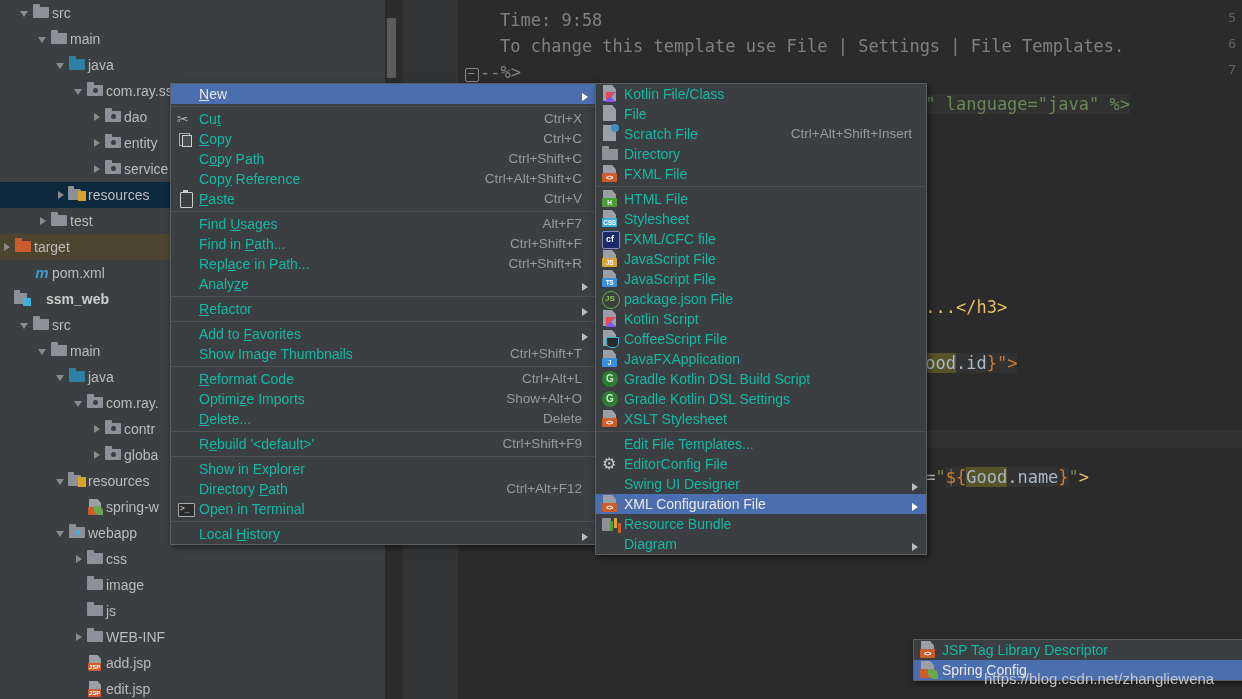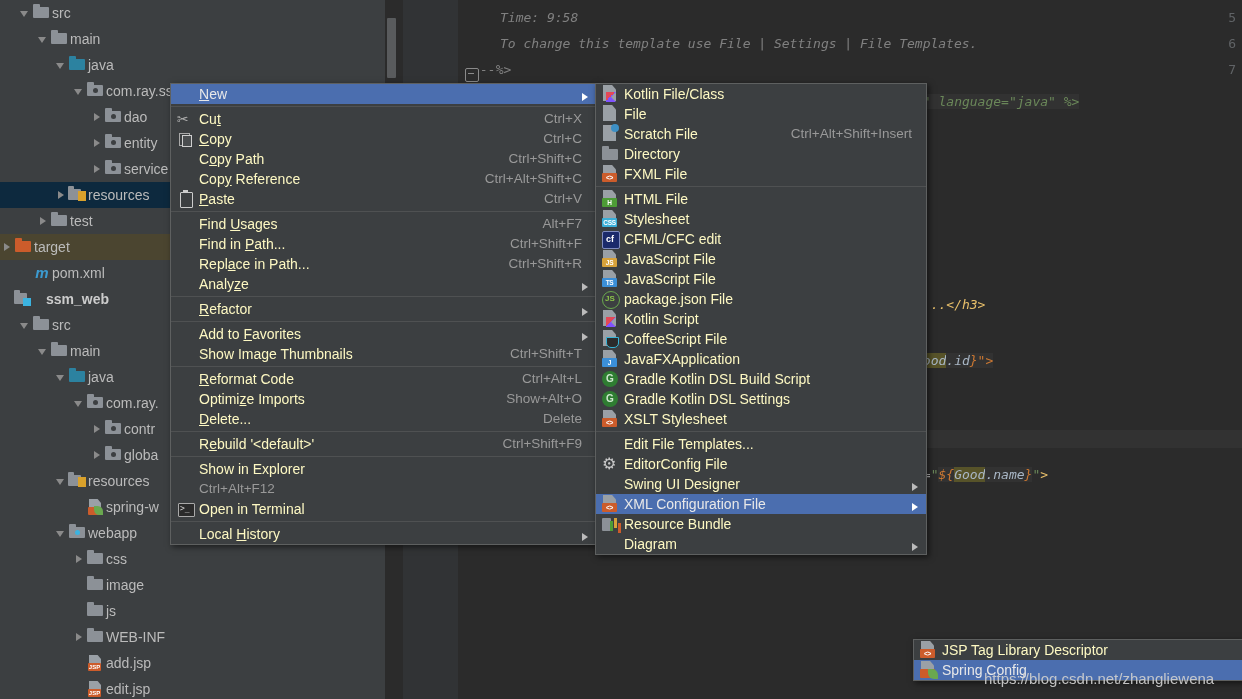--- a/index.html
+++ b/index.html
@@ -70,35 +70,35 @@
   .bdg-jsp{background:#cc5c2b;}
   .bdg-spring{background:#cc5c2b;}
   .i-page .leaf{position:absolute;left:8px;top:12px;width:9px;height:9px;border-radius:0 60% 0 60%;background:#6aa84f;z-index:4;}
   
   #editor{position:absolute;left:385px;top:0;width:857px;height:699px;background:#2b2b2b;}
   .ed-scroll{position:absolute;left:2px;top:18px;width:9px;height:60px;background:#595b5d;border-radius:1px;}
   #gutter{position:absolute;left:18px;top:0;width:55px;height:699px;background:#313335;}
   .lineno{position:absolute;right:6px;font-family:"DejaVu Sans Mono","Liberation Mono",monospace;font-size:13px;color:#606366;}
   .fold{position:absolute;left:80px;width:12px;height:12px;border:1px solid #8a8a8a;border-radius:2px;}
   .fold::after{content:"";position:absolute;left:2px;top:4px;width:6px;height:1px;background:#8a8a8a;}
-  .code{position:absolute;font-family:"DejaVu Sans Mono","Liberation Mono",monospace;font-size:13px;white-space:pre;font-style:italic;}
+  .code{position:absolute;font-family:"DejaVu Sans Mono","Liberation Mono",monospace;font-size:17px;white-space:pre;}
   .c-com{color:#808080;}
   .c-tag{color:#e8bf6a;}
   .c-attr{color:#bababa;}
   .c-str{color:#6a8759;}
   .c-el{color:#cc7832;}
   .hl-dark{background:#323232;}
   .hl-olive{background:#575329;}
   .line-band{position:absolute;left:73px;width:1169px;height:18px;background:#323232;}
   
   .menu{position:absolute;background:#3c3f41;border:1px solid #5e6060;box-shadow:2px 2px 6px rgba(0,0,0,.55);}
   .mi{position:relative;height:20px;line-height:26px;display:flex;align-items:center;white-space:nowrap;}
   .mi.hl{background:#4b6eaf;}
   .mi .m-ic{width:28px;height:26px;flex:none;position:relative;}
-  .mi .m-label{color:#fef9c3;font-size:14px;flex:1 1 auto;}
+  .mi .m-label{color:#14b8a6;font-size:14px;flex:1 1 auto;}
   .mi.hl .m-label{color:#e8e8e8;}
   .mi .m-key{color:#999999;font-size:13.5px;padding-right:14px;flex:none;}
   .mi .m-arrow{position:absolute;right:8px;top:9px;width:0;height:0;
     border-left:6px solid #bbbbbb;border-top:4px solid transparent;border-bottom:4px solid transparent;}
   .mi.hl .m-arrow{border-left-color:#ffffff;}
   .msep{height:1px;background:#4f5152;margin:2px 0;}
   .u{text-decoration:underline;}
   
   .ic-cut::before{content:"\2702";position:absolute;left:6px;top:0;font-size:14px;color:#b0b0b0;line-height:26px;}
   .ic-copy::before{content:"";position:absolute;left:8px;top:7px;width:9px;height:11px;border:1.5px solid #a9a9a9;background:#3c3f41;}
@@ -454,20 +454,21 @@
       <span class="m-label">R<span class="u">e</span>build '&lt;default&gt;'</span>
       <span class="m-key">Ctrl+Shift+F9</span>
     </div>
     <div class="msep"></div>
     <div class="mi">
       <span class="m-ic"></span>
       <span class="m-label">Show in Explorer</span>
     </div>
     <div class="mi">
       <span class="m-ic"></span>
+      <span class="m-label">Directory <span class="u">P</span>ath</span>
       <span class="m-key">Ctrl+Alt+F12</span>
     </div>
     <div class="mi">
       <span class="m-ic ic-term"></span>
       <span class="m-label">Open in Terminal</span>
     </div>
     <div class="msep"></div>
     <div class="mi">
       <span class="m-ic"></span>
       <span class="m-label">Local <span class="u">H</span>istory</span>
@@ -520,21 +521,21 @@
       <span class="m-ic">
         <span class="fg">
           <span class="pg"></span>
           <span class="bdg b-cssb">CSS</span>
         </span>
       </span>
       <span class="m-label">Stylesheet</span>
     </div>
     <div class="mi">
       <span class="m-ic ic-cfml"></span>
-      <span class="m-label">CFML/CFC edit</span>
+      <span class="m-label">FXML/CFC file</span>
     </div>
     <div class="mi">
       <span class="m-ic">
         <span class="fg">
           <span class="pg"></span>
           <span class="bdg b-js">JS</span>
         </span>
       </span>
       <span class="m-label">JavaScript File</span>
     </div>

